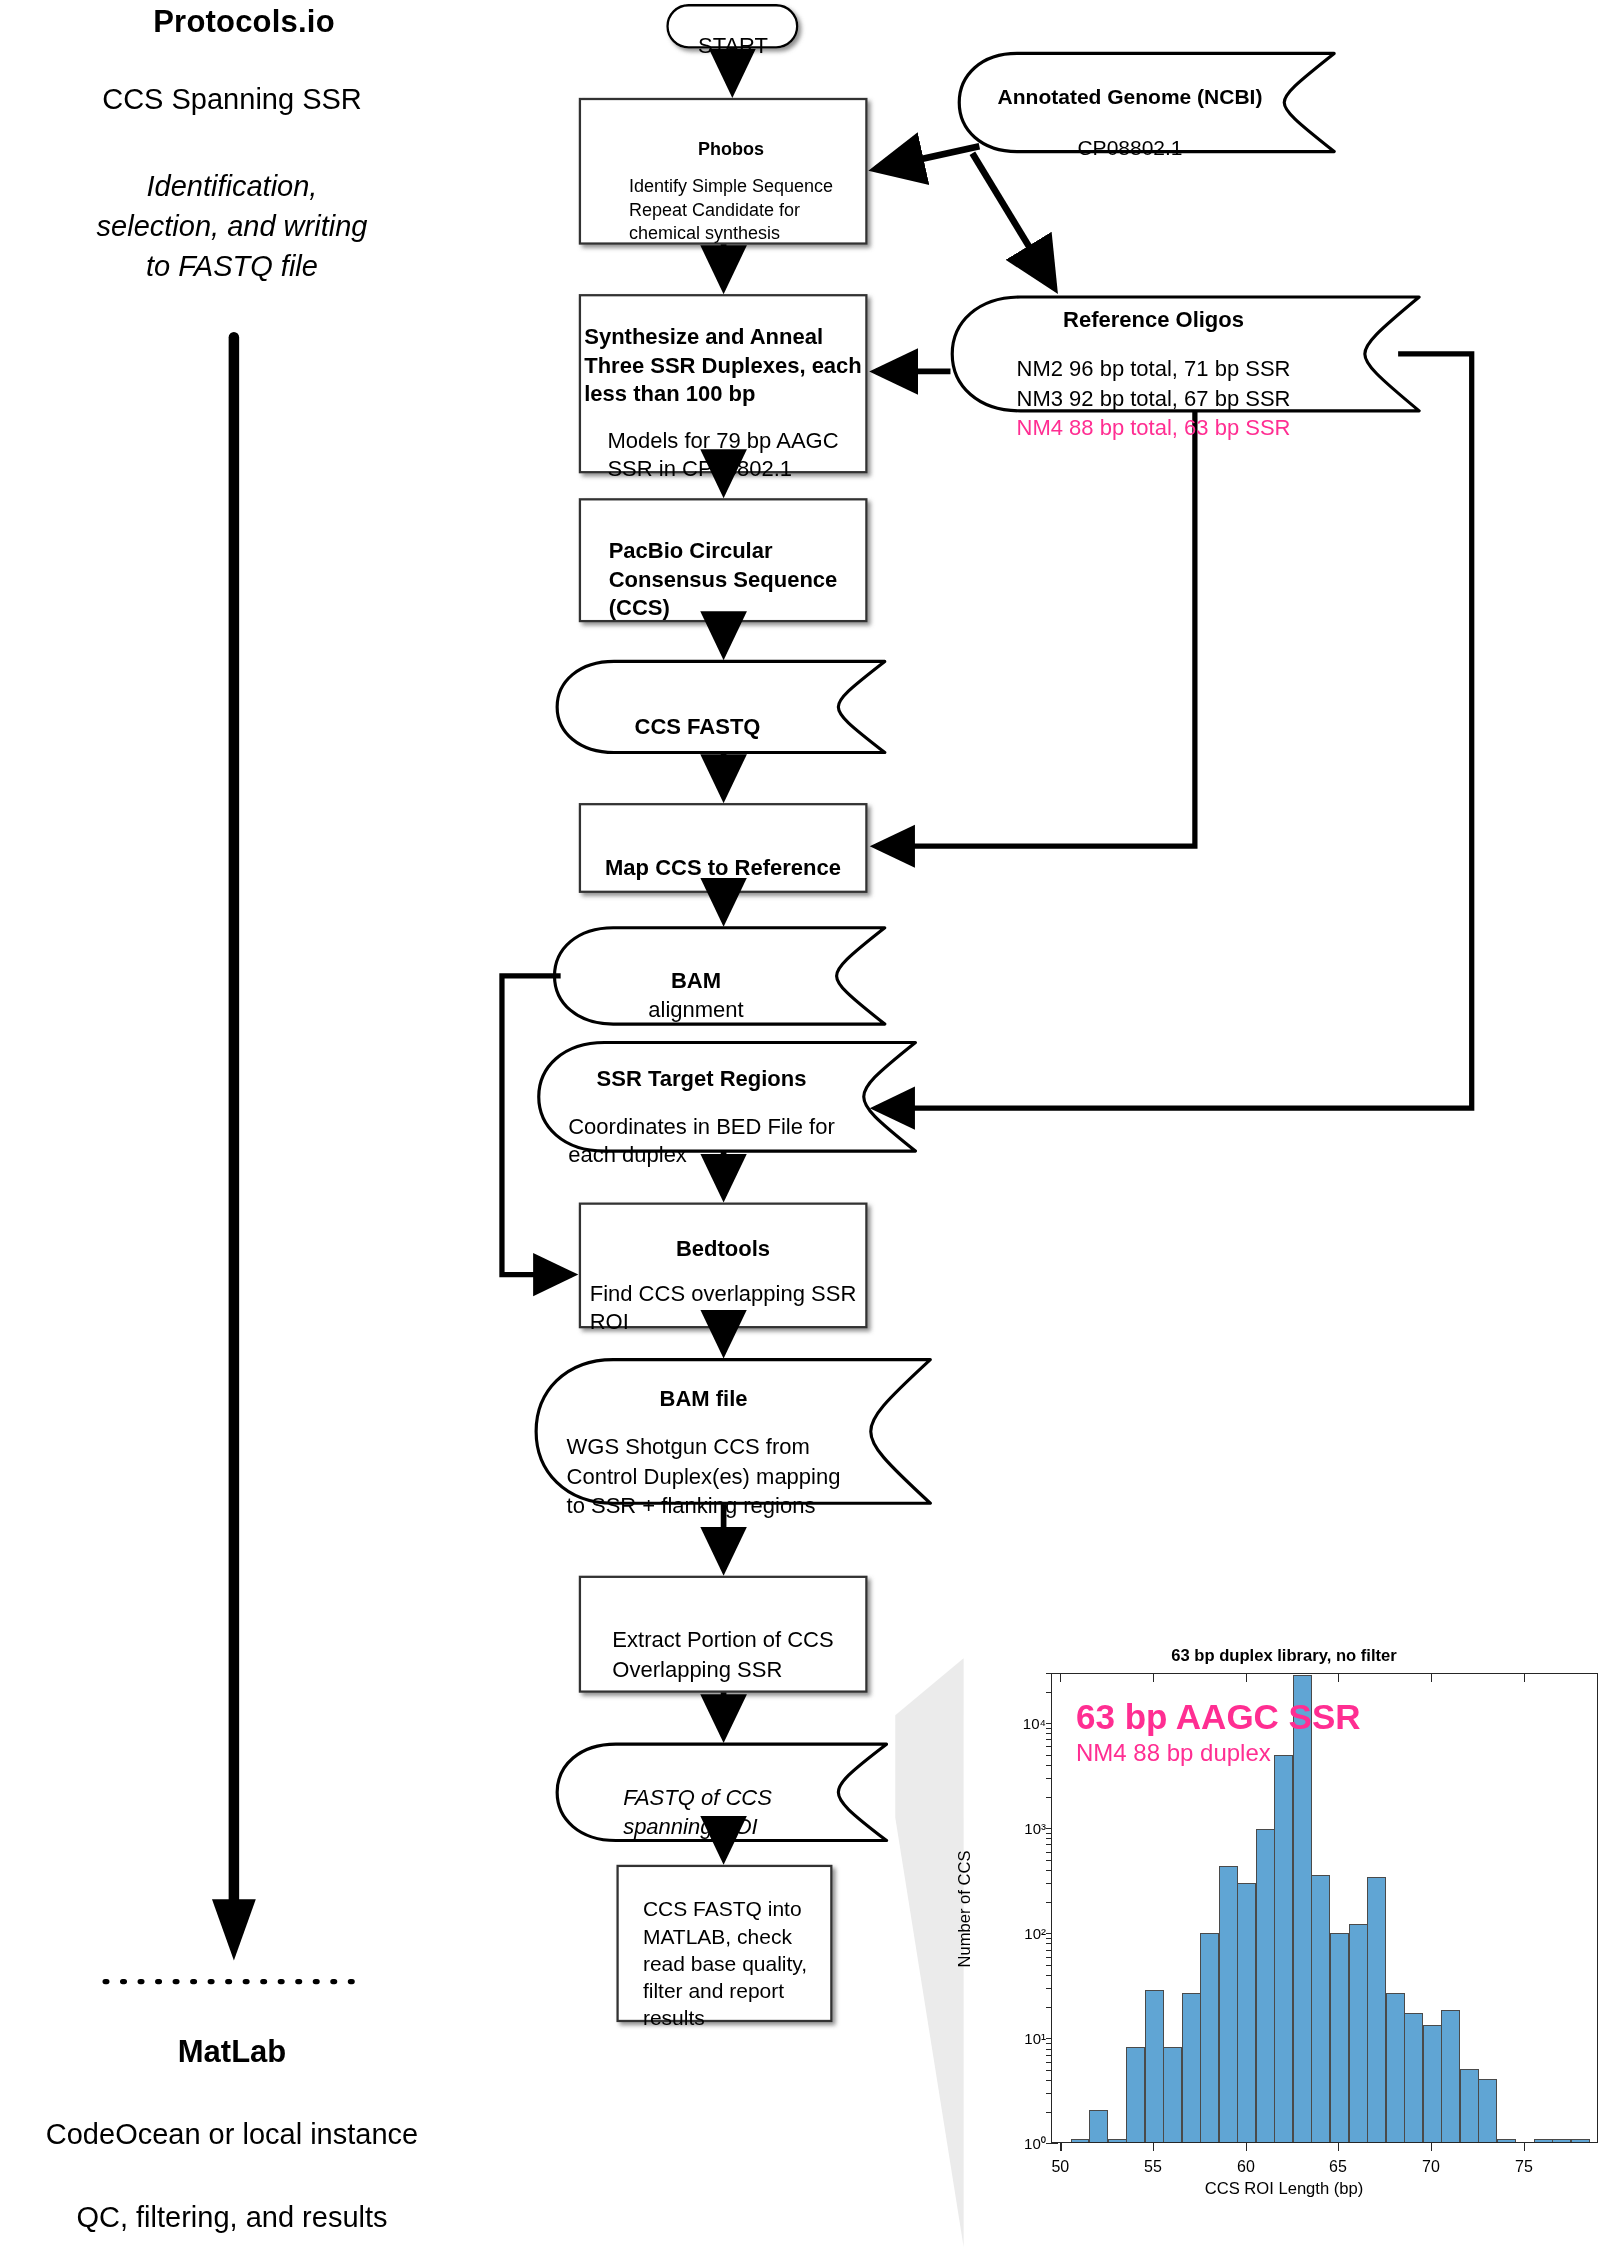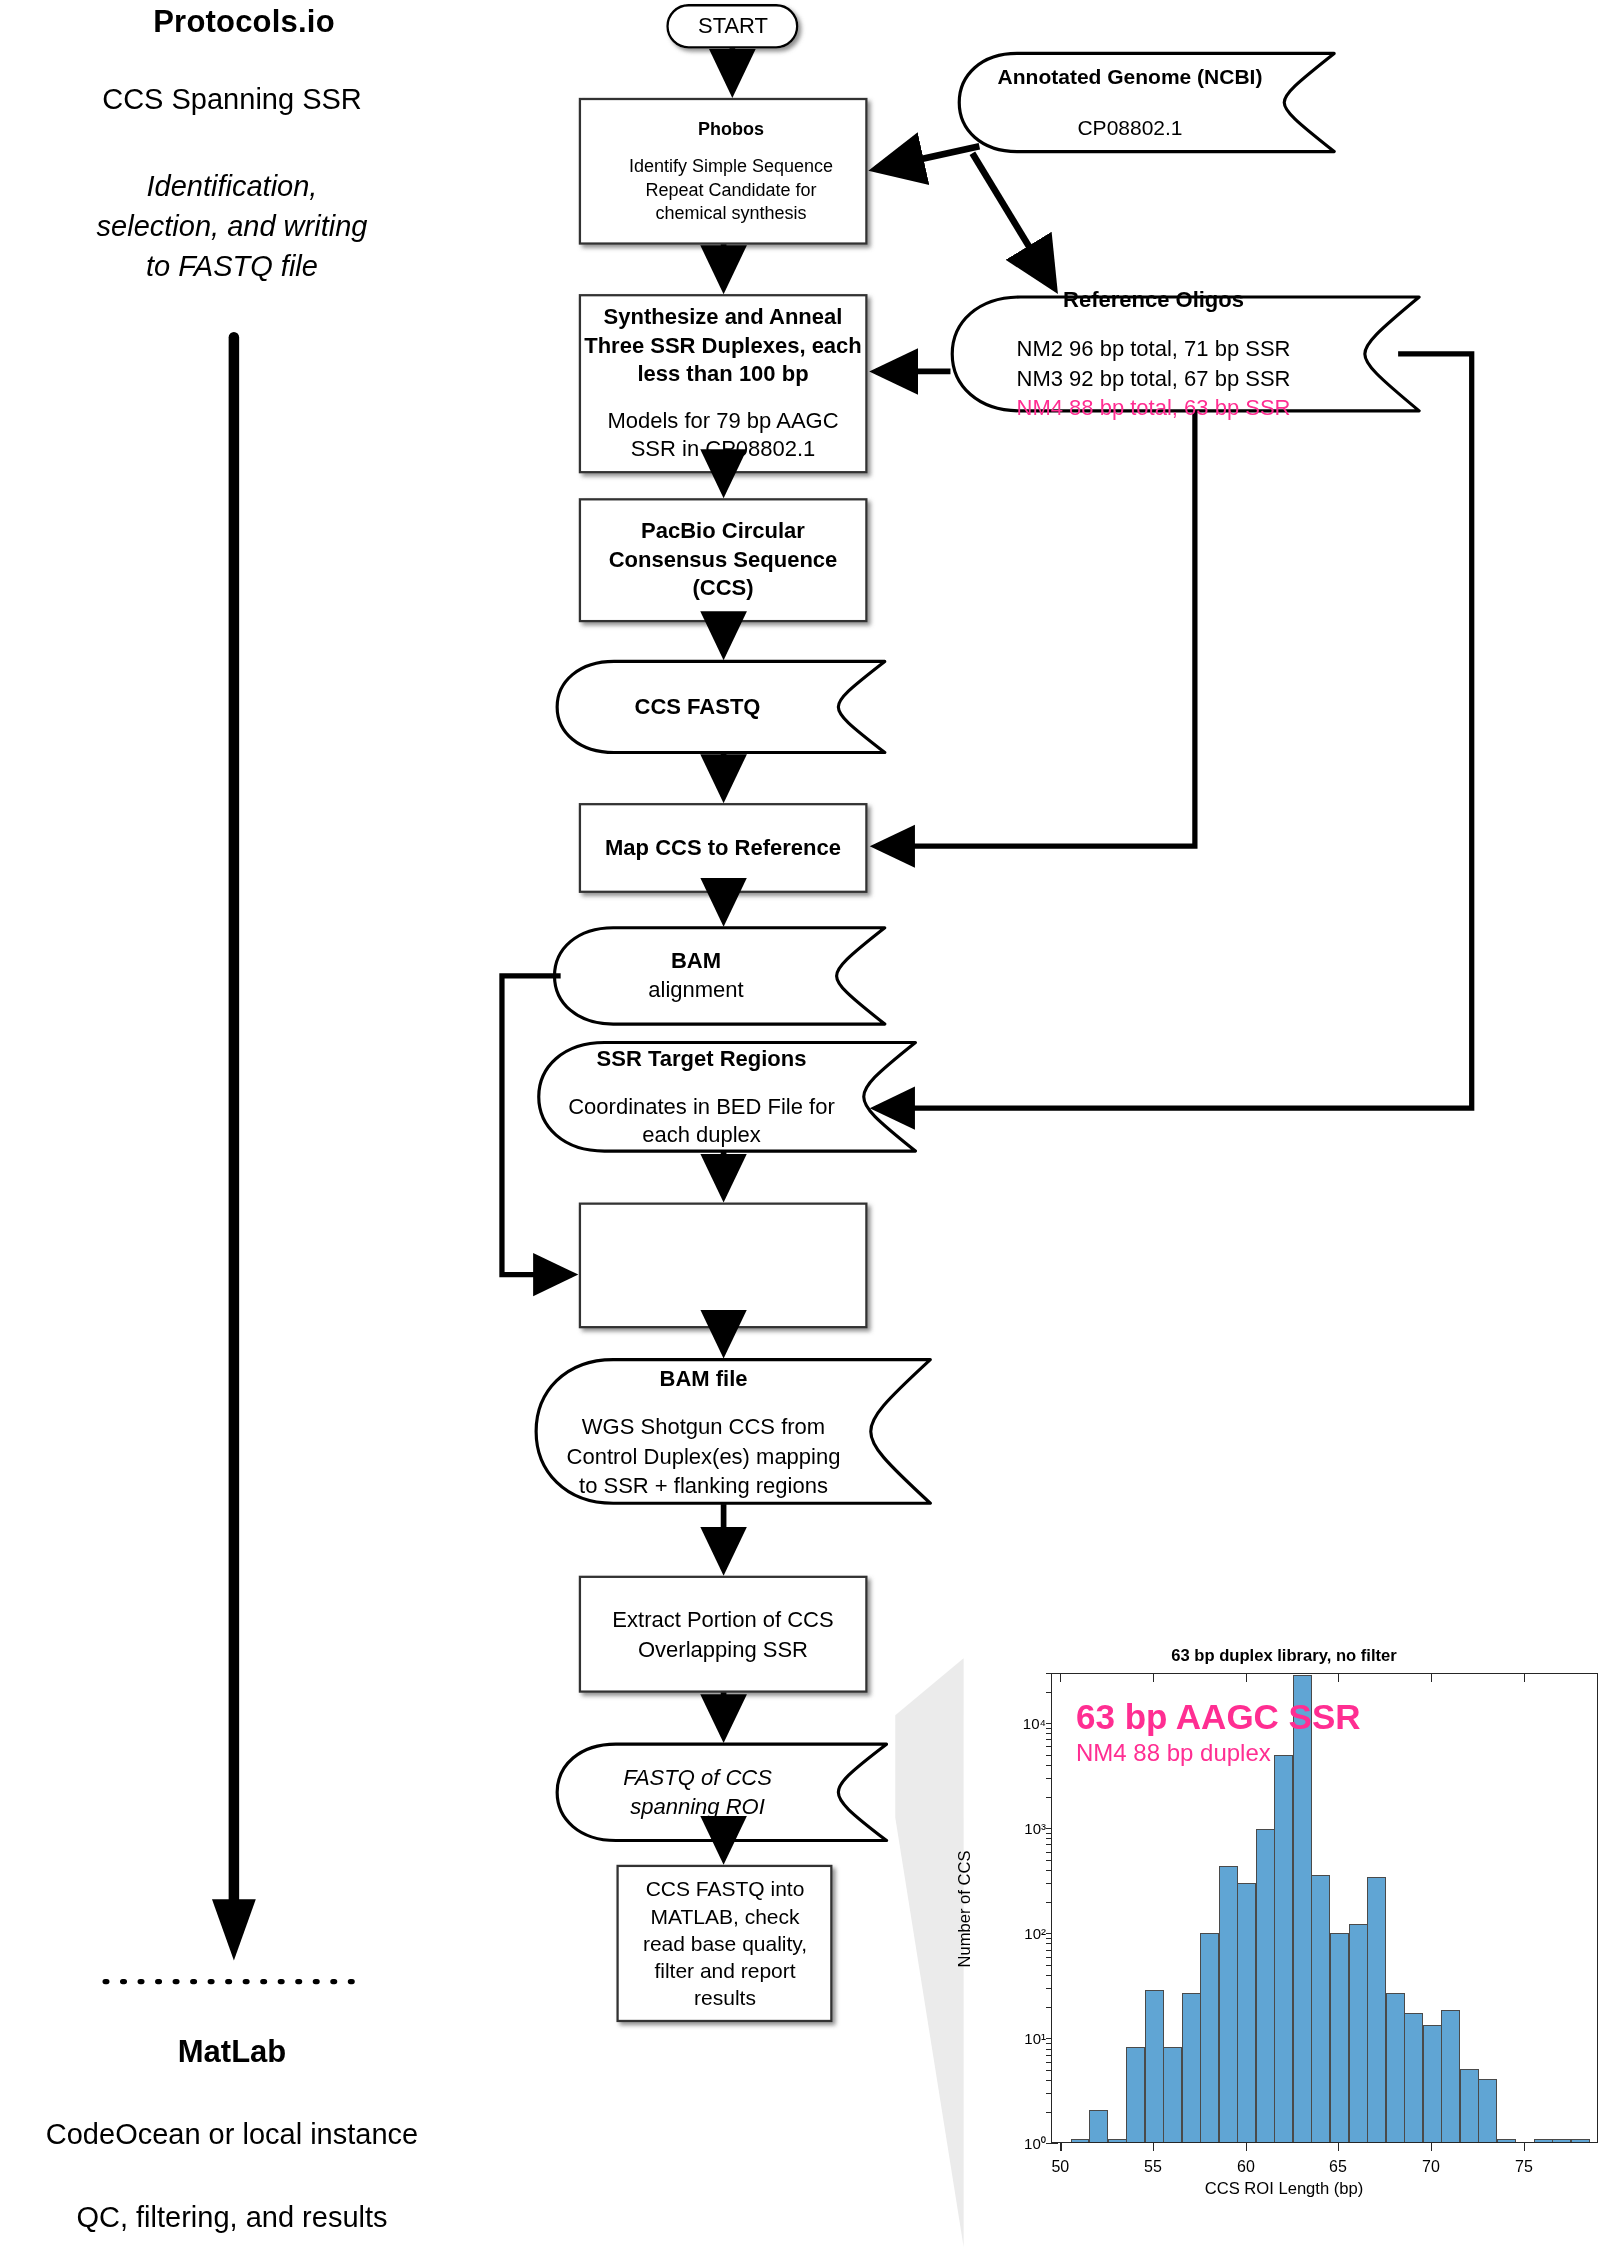--- a/index.html
+++ b/index.html
@@ -19,23 +19,24 @@
   #hdr-ident     { left: 0; top: 166px; width: 464px; font-size: 29px; font-style: italic; line-height: 1.38; }
   #ftr-matlab    { left: 0; top: 2034px; width: 464px; font-size: 31px; font-weight: 700; }
   #ftr-code      { left: 0; top: 2118px; width: 464px; font-size: 29px; }
   #ftr-qc        { left: 0; top: 2201px; width: 464px; font-size: 29px; }
 
   
   svg.layer { position: absolute; left: 0; top: 0; width: 1618px; height: 2261px; overflow: visible; }
 
   
   .nodetext {
-    position: absolute; text-align: center; white-space: pre-line;
+    position: absolute; text-align: left; white-space: pre-line;
     display: flex; flex-direction: column; align-items: center; justify-content: center;
     pointer-events: none;
+    margin-top: 20px;
   }
   .nt-title { font-weight: 700; }
   .nt-body  { font-weight: 400; }
 
   
   #chart-wrap { position: absolute; left: 960px; top: 1646px; width: 648px; height: 605px; }
   .chart-title { position:absolute; left:0; top:0; width:648px; text-align:center; font-size:16.6px; font-weight:700; }
   #plot-area { position:absolute; left:91px; top:27px; width:547px; height:470px; border:1.3px solid #262626; background:#fff; }
   #bars { position:absolute; left:0; bottom:0; width:100%; height:100%; display:flex; align-items:flex-end; }
   .bar { background:#60A5D4; border:0.9px solid #4a4a4a; border-bottom:none; margin:0; }
@@ -196,20 +197,25 @@
     <span class="nt-title">BAM</span>
     <span class="nt-body">alignment</span>
   </div>
 
   <div class="nodetext" style="left:539px; top:1043px; width:325px; height:109px; font-size:22px; line-height:1.3;">
     <span class="nt-title" style="margin-bottom:19px;">SSR Target Regions</span>
     <span class="nt-body">Coordinates in BED File for
 each duplex</span>
   </div>
 
+  <div class="nodetext" style="left:580px; top:1204px; width:286px; height:124px; font-size:22px; line-height:1.3;">
+    <span class="nt-title" style="margin-bottom:16px;">Bedtools</span>
+    <span class="nt-body">Find CCS overlapping SSR
+ROI</span>
+  </div>
 
   <div class="nodetext" style="left:536px; top:1360px; width:335px; height:144px; font-size:22px; line-height:1.32;">
     <span class="nt-title" style="margin-bottom:19px;">BAM file</span>
     <span class="nt-body">WGS Shotgun CCS from
 Control Duplex(es) mapping
 to SSR + flanking regions</span>
   </div>
 
   <div class="nodetext" style="left:580px; top:1577px; width:286px; height:115px; font-size:22px; line-height:1.32;">
     <span class="nt-body">Extract Portion of CCS

